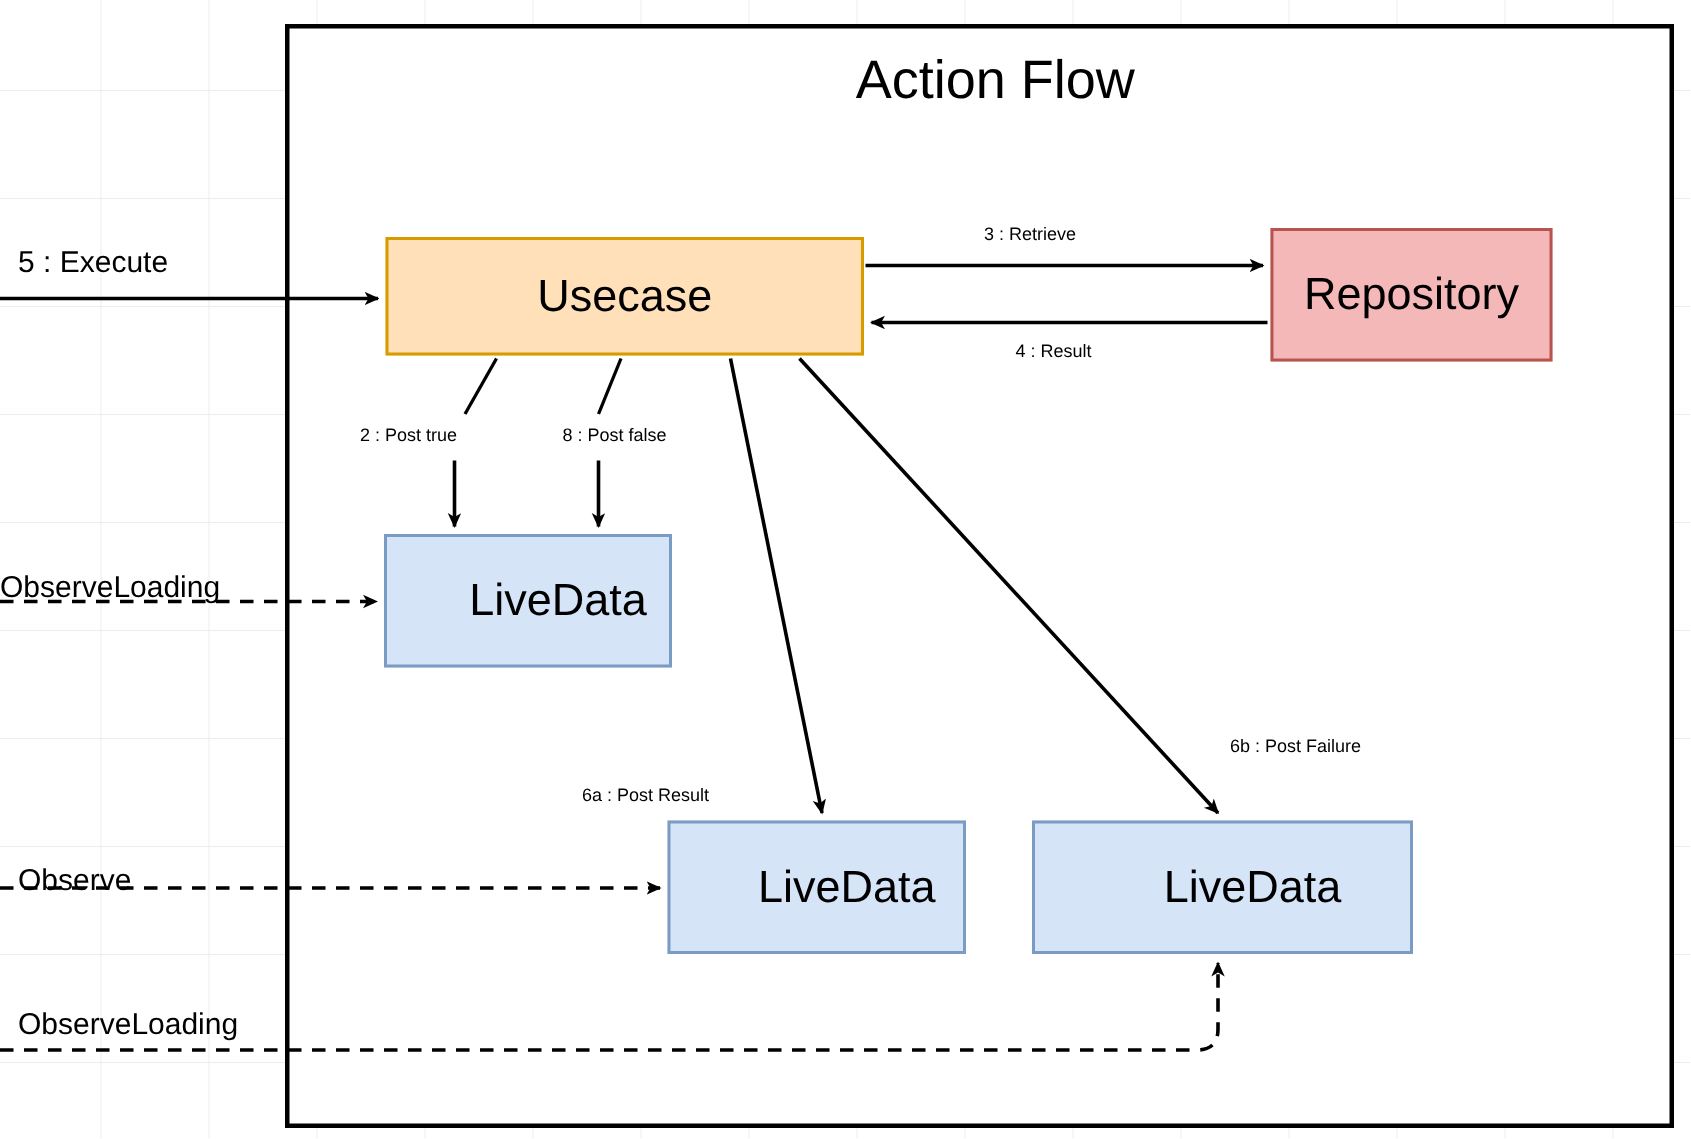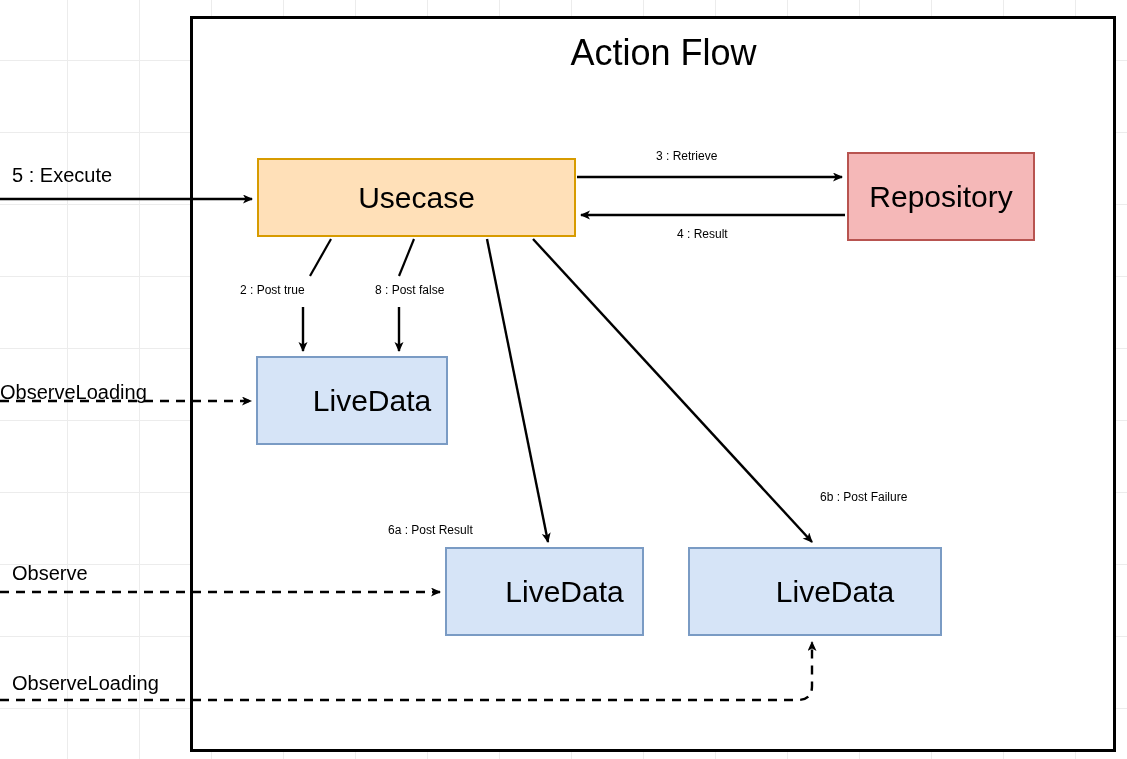--- a/index.html
+++ b/index.html
@@ -161,17 +161,17 @@
   <div class="edge-label" style="left:677px; top:228px;">4 : Result</div>
 
   <div class="edge-label" style="left:375px; top:284px;">8 : Post false</div>
 
   <div class="edge-label" style="left:388px; top:524px;">6a : Post Result</div>
 
   <div class="edge-label" style="left:820px; top:491px;">6b : Post Failure</div>
 
   <div class="edge-label big" style="left:0; top:382px;">ObserveLoading</div>
 
-  <div class="edge-label big" style="left:12px; top:563px;">Observe</div>
+  <div class="edge-label big" style="left:12px; top:577px;">Observe</div>
 
   <div class="edge-label big" style="left:12px; top:673px;">ObserveLoading</div>
 
 </div>
 
 </body></html>

